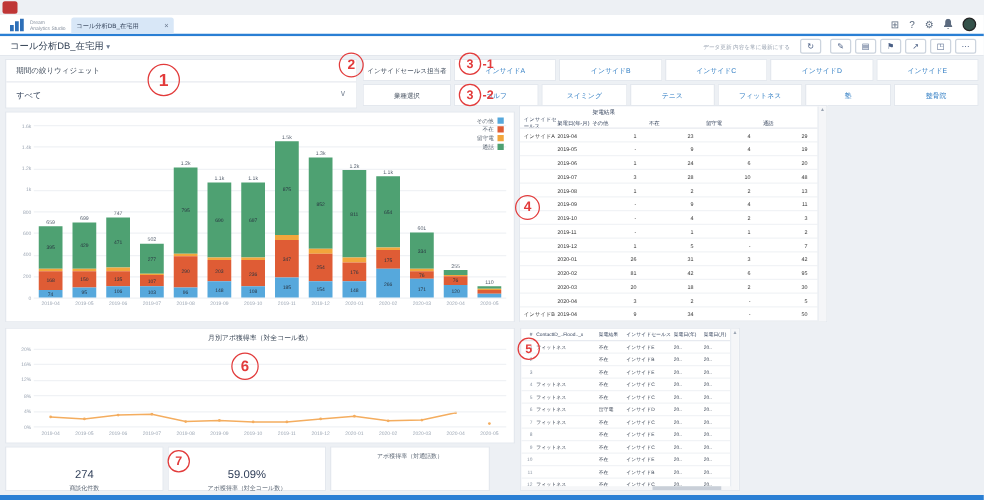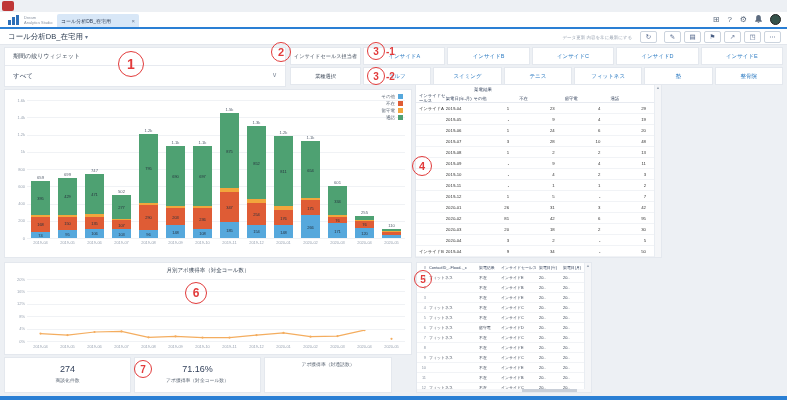--- a/index.html
+++ b/index.html
@@ -99,21 +99,21 @@
             border-bottom:1px solid #f1f3f6; align-items:center; }
   .t5c { font-size:3.9px; color:#3a4454; overflow:hidden; white-space:nowrap; }
   .t5c.h { color:#2f3e58; }
   .k0{width:10px;text-align:right;padding-right:1px;color:#8a94a2;} .k1{width:52px;padding-left:2px;}
   .k2{width:22px;} .k3{width:38px;} .k4{width:24px;} .k5{width:22px;}
   #t5-hscroll { position:absolute; left:0; bottom:0; height:3px; width:168px; background:#f5f6f8; }
   #t5-hscroll .thumb { position:absolute; right:8px; width:55px; height:3px; background:#c9cfd8; }
 
   
   .kpi { height:36px; top:357px; text-align:center; }
-  .kpi .v { margin-top:6px; font-size:9px; color:#2f3e58; }
+  .kpi .v { margin-top:16px; font-size:9px; color:#2f3e58; }
   .kpi .l { margin-top:3px; font-size:4.8px; color:#5b6674; }
 
   #bottom-strip { left:0; top:396px; width:787px; height:4px; background:#2a7fd4; }
 
   
   #annotations { position:absolute; inset:0; pointer-events:none; }
   .ann { position:absolute; display:flex; align-items:center; color:#e23b3b; font-weight:bold; }
   .ann .circ { border:1.5px solid #e23b3b; border-radius:50%; display:flex;
                align-items:center; justify-content:center; }
   .ann .suf { margin-left:1px; font-size:10px; }
@@ -740,21 +740,21 @@
   <div id="t5-hscroll">
       <span class="thumb"></span>
     </div>
 </div>
 
 <div class="card kpi" style="left:4px;width:127px">
   <div class="v">274</div>
   <div class="l">商談化件数</div>
 </div>
 <div class="card kpi" style="left:134px;width:127px">
-  <div class="v">71.16%</div>
+  <div class="v">59.09%</div>
   <div class="l">アポ獲得率（対全コール数）</div>
 </div>
 <div class="card kpi" style="left:264px;width:128px">
   <div class="l">アポ獲得率（対通話数）</div>
 </div>
 
 <div id="bottom-strip" class="abs"></div>
 
 <div id="annotations">
     <div class="ann" style="left: 118px; top: 51px;">

